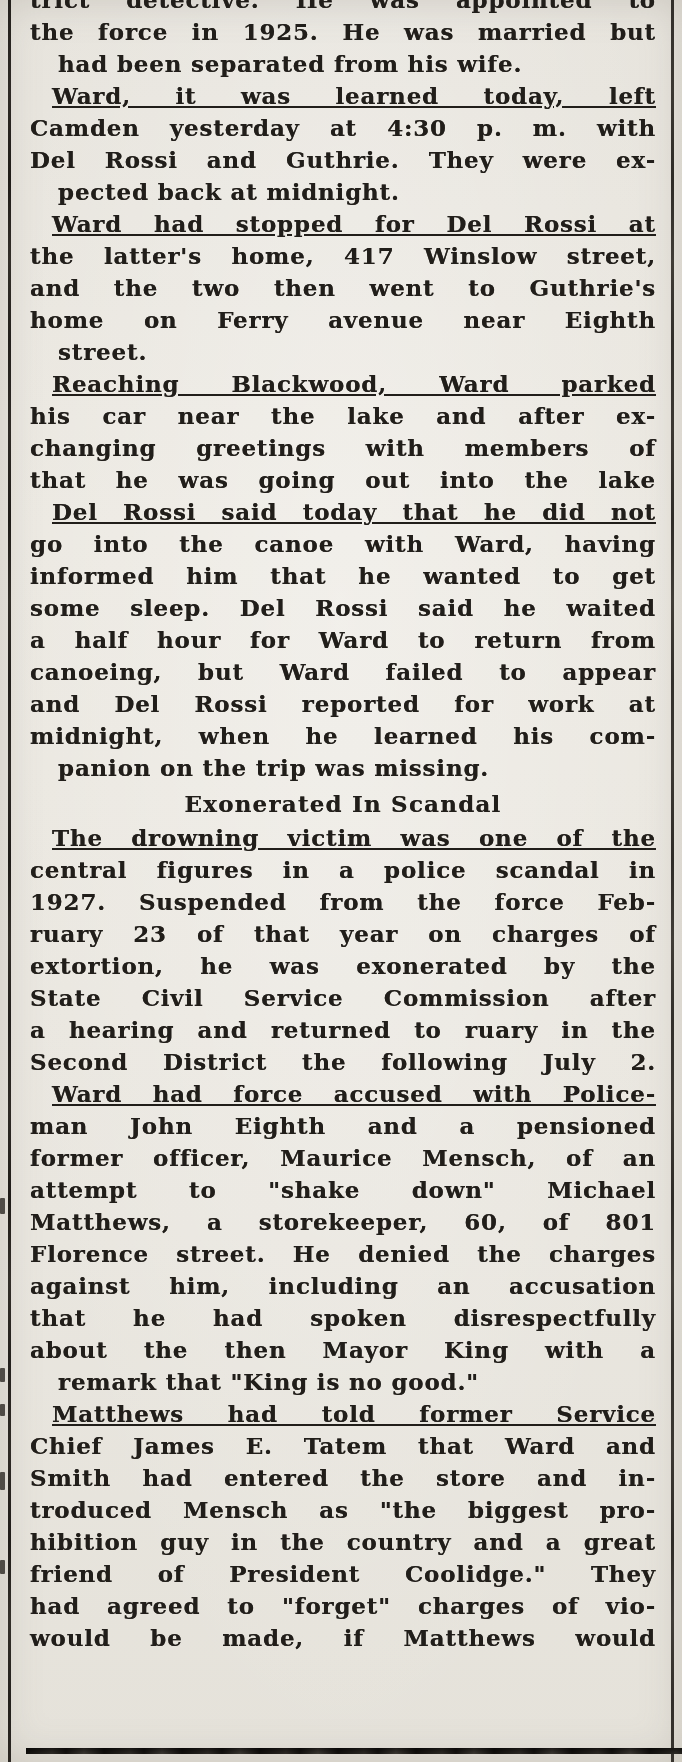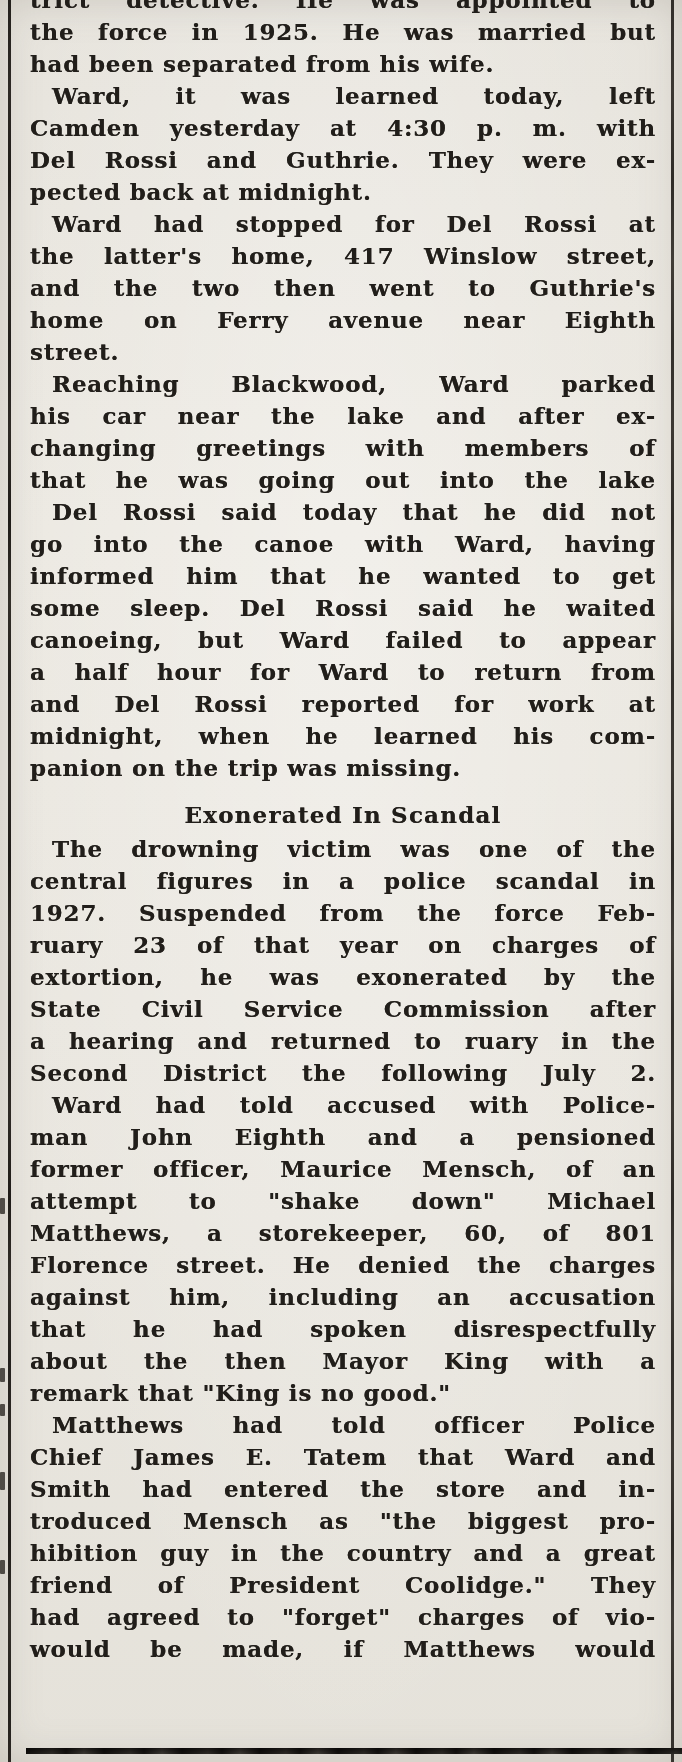--- a/index.html
+++ b/index.html
@@ -48,25 +48,25 @@
     font-weight: 700;
     letter-spacing: 0.8px;
     text-shadow: 0 0 0.6px rgba(33,30,26,0.75);
   }
   .line {
     height: 32px;
     white-space: nowrap;
     text-align: justify;
     text-align-last: justify;
   }
-  .line.first { text-indent: 22px; }
-  .line.last  { text-align: center; text-align-last: left; }
+  .line.first { text-indent: 22px; text-decoration: underline; }
+  .line.last  { text-align: center; text-align-last: left; margin-left: 28px; }
   .line.subhead {
     text-align: center; text-align-last: center;
-    margin-top: 15px; margin-bottom: 2px;
+    margin-top: 4px; margin-bottom: 2px;
     letter-spacing: 1.2px;
   }
 </style>
 </head>
 <body>
 
 <div class="page">
   <div class="vrule left"></div>
   <div class="vrule right"></div>
 
@@ -90,45 +90,45 @@
       <div class="line body">home on Ferry avenue near Eighth</div>
       <div class="line last">street.</div>
       <div class="line first">Reaching Blackwood, Ward parked</div>
       <div class="line body">his car near the lake and after ex-</div>
       <div class="line body">changing greetings with members of</div>
       <div class="line body">that he was going out into the lake</div>
       <div class="line first">Del Rossi said today that he did not</div>
       <div class="line body">go into the canoe with Ward, having</div>
       <div class="line body">informed him that he wanted to get</div>
       <div class="line body">some sleep.  Del Rossi said he waited</div>
+      <div class="line body">a half hour for Ward to return from</div>
       <div class="line body">canoeing, but Ward failed to appear</div>
-      <div class="line body">a half hour for Ward to return from</div>
       <div class="line body">and Del Rossi reported for work at</div>
       <div class="line body">midnight, when he learned his com-</div>
       <div class="line last">panion on the trip was missing.</div>
       <div class="line subhead">Exonerated In Scandal</div>
       <div class="line first">The drowning victim was one of the</div>
       <div class="line body">central figures in a police scandal in</div>
       <div class="line body">1927.  Suspended from the force Feb-</div>
       <div class="line body">ruary 23 of that year on charges of</div>
       <div class="line body">extortion, he was exonerated by the</div>
       <div class="line body">State Civil Service Commission after</div>
       <div class="line body">a hearing and returned to ruary in the</div>
       <div class="line body">Second District the following July 2.</div>
-      <div class="line first">Ward had told accused with Police-</div>
+      <div class="line first">Ward had force accused with Police-</div>
       <div class="line body">man John Eighth and a pensioned</div>
       <div class="line body">former officer, Maurice Mensch, of an</div>
       <div class="line body">attempt to "shake down" Michael</div>
       <div class="line body">Matthews, a storekeeper, 60, of 801</div>
       <div class="line body">Florence street. He denied the charges</div>
       <div class="line body">against him, including an accusation</div>
       <div class="line body">that he had spoken disrespectfully</div>
       <div class="line body">about the then Mayor King with a</div>
       <div class="line last">remark that "King is no good."</div>
-      <div class="line first">Matthews had told officer Police</div>
+      <div class="line first">Matthews had told former Service</div>
       <div class="line body">Chief James E. Tatem that Ward and</div>
       <div class="line body">Smith had entered the store and in-</div>
       <div class="line body">troduced Mensch as "the biggest pro-</div>
       <div class="line body">hibition guy in the country and a great</div>
       <div class="line body">friend of President Coolidge."  They</div>
       <div class="line body">had agreed to "forget" charges of vio-</div>
       <div class="line body">would be made, if Matthews would</div>
     </div>
 
   <div class="hrule-bottom"></div>

